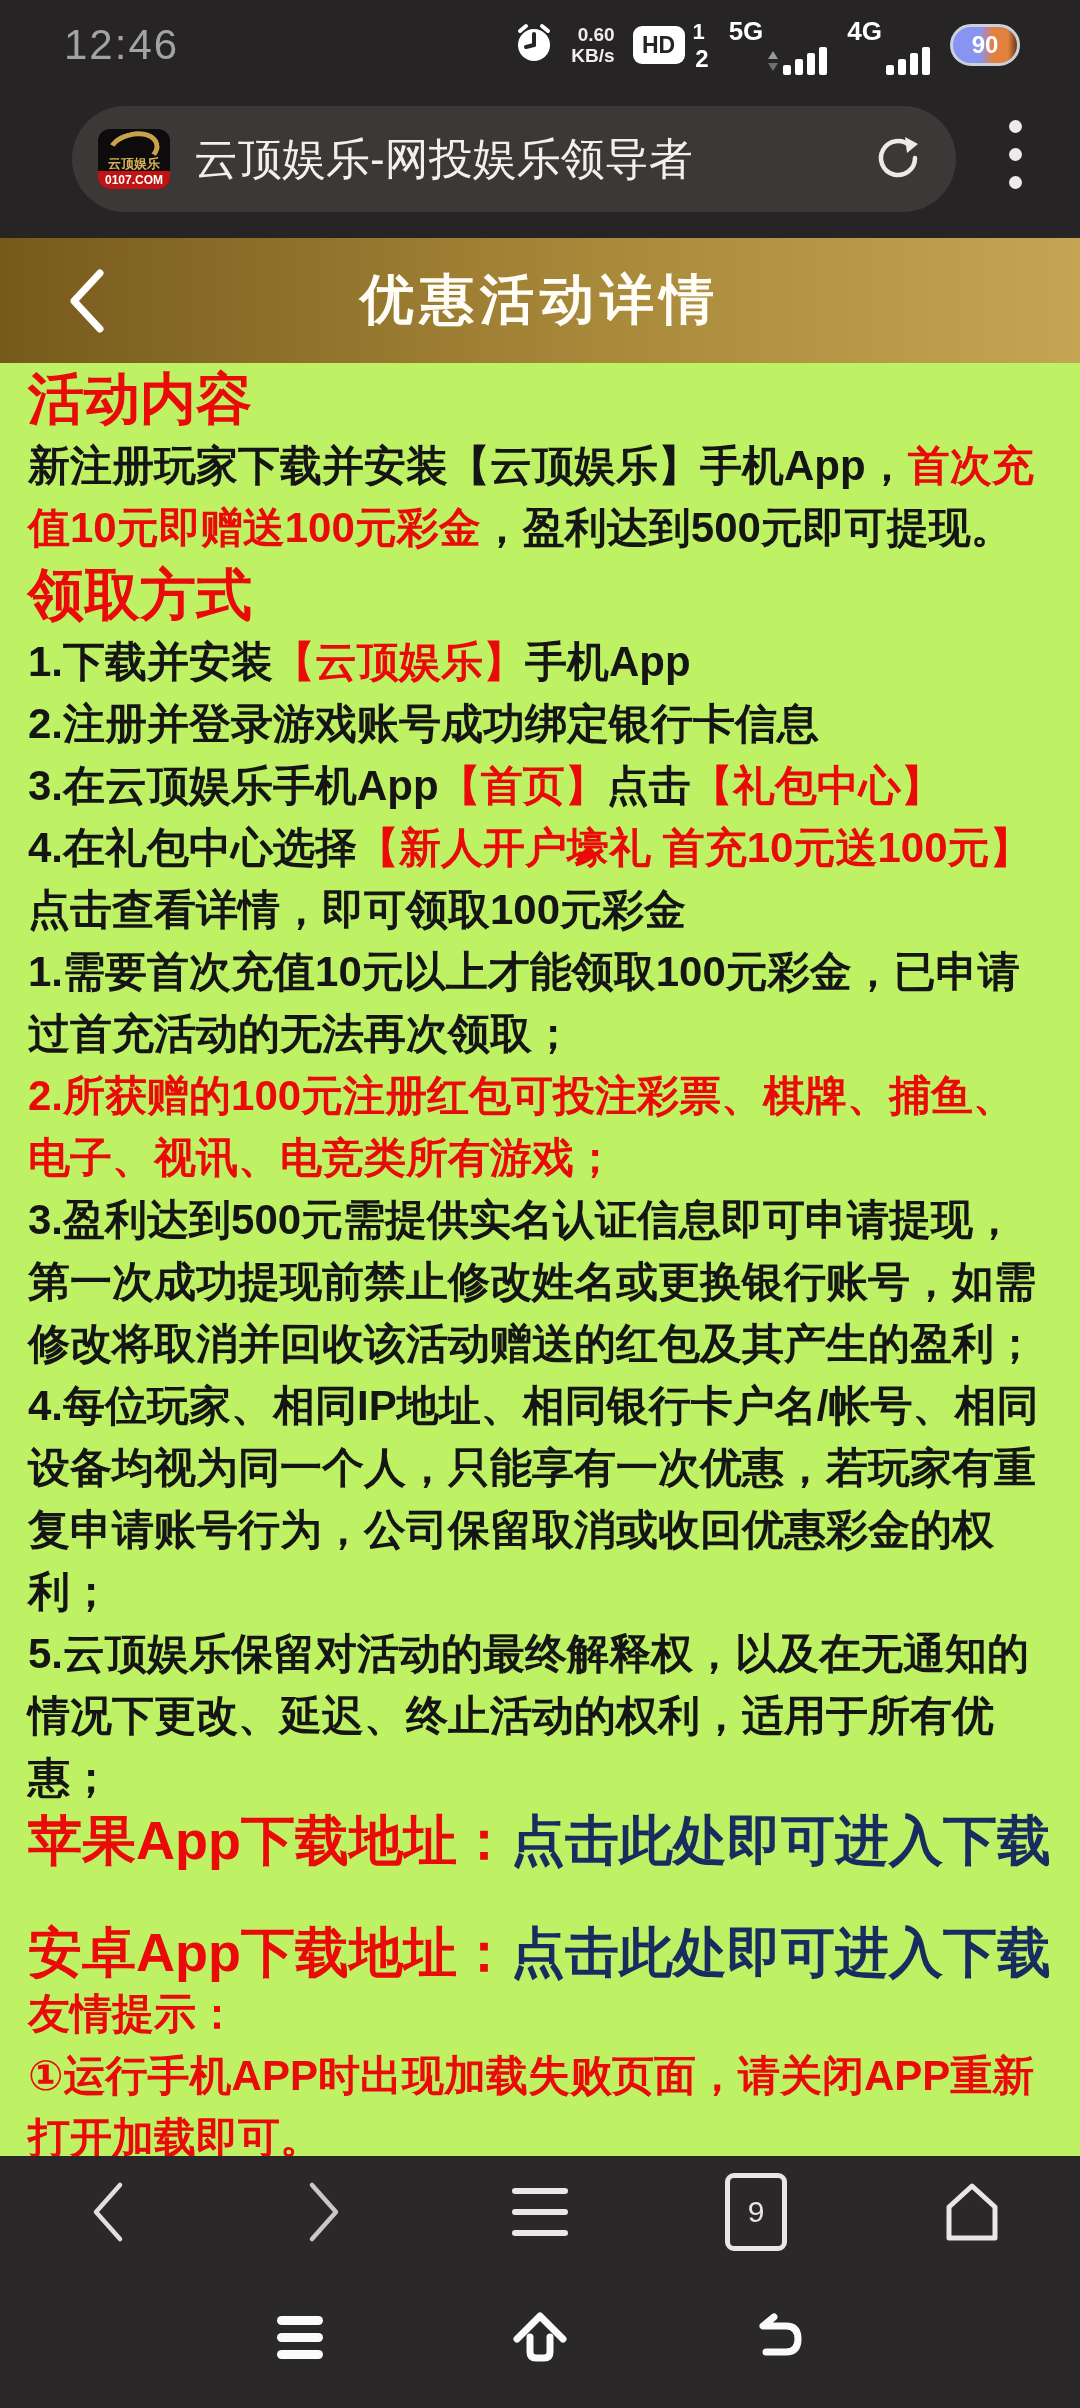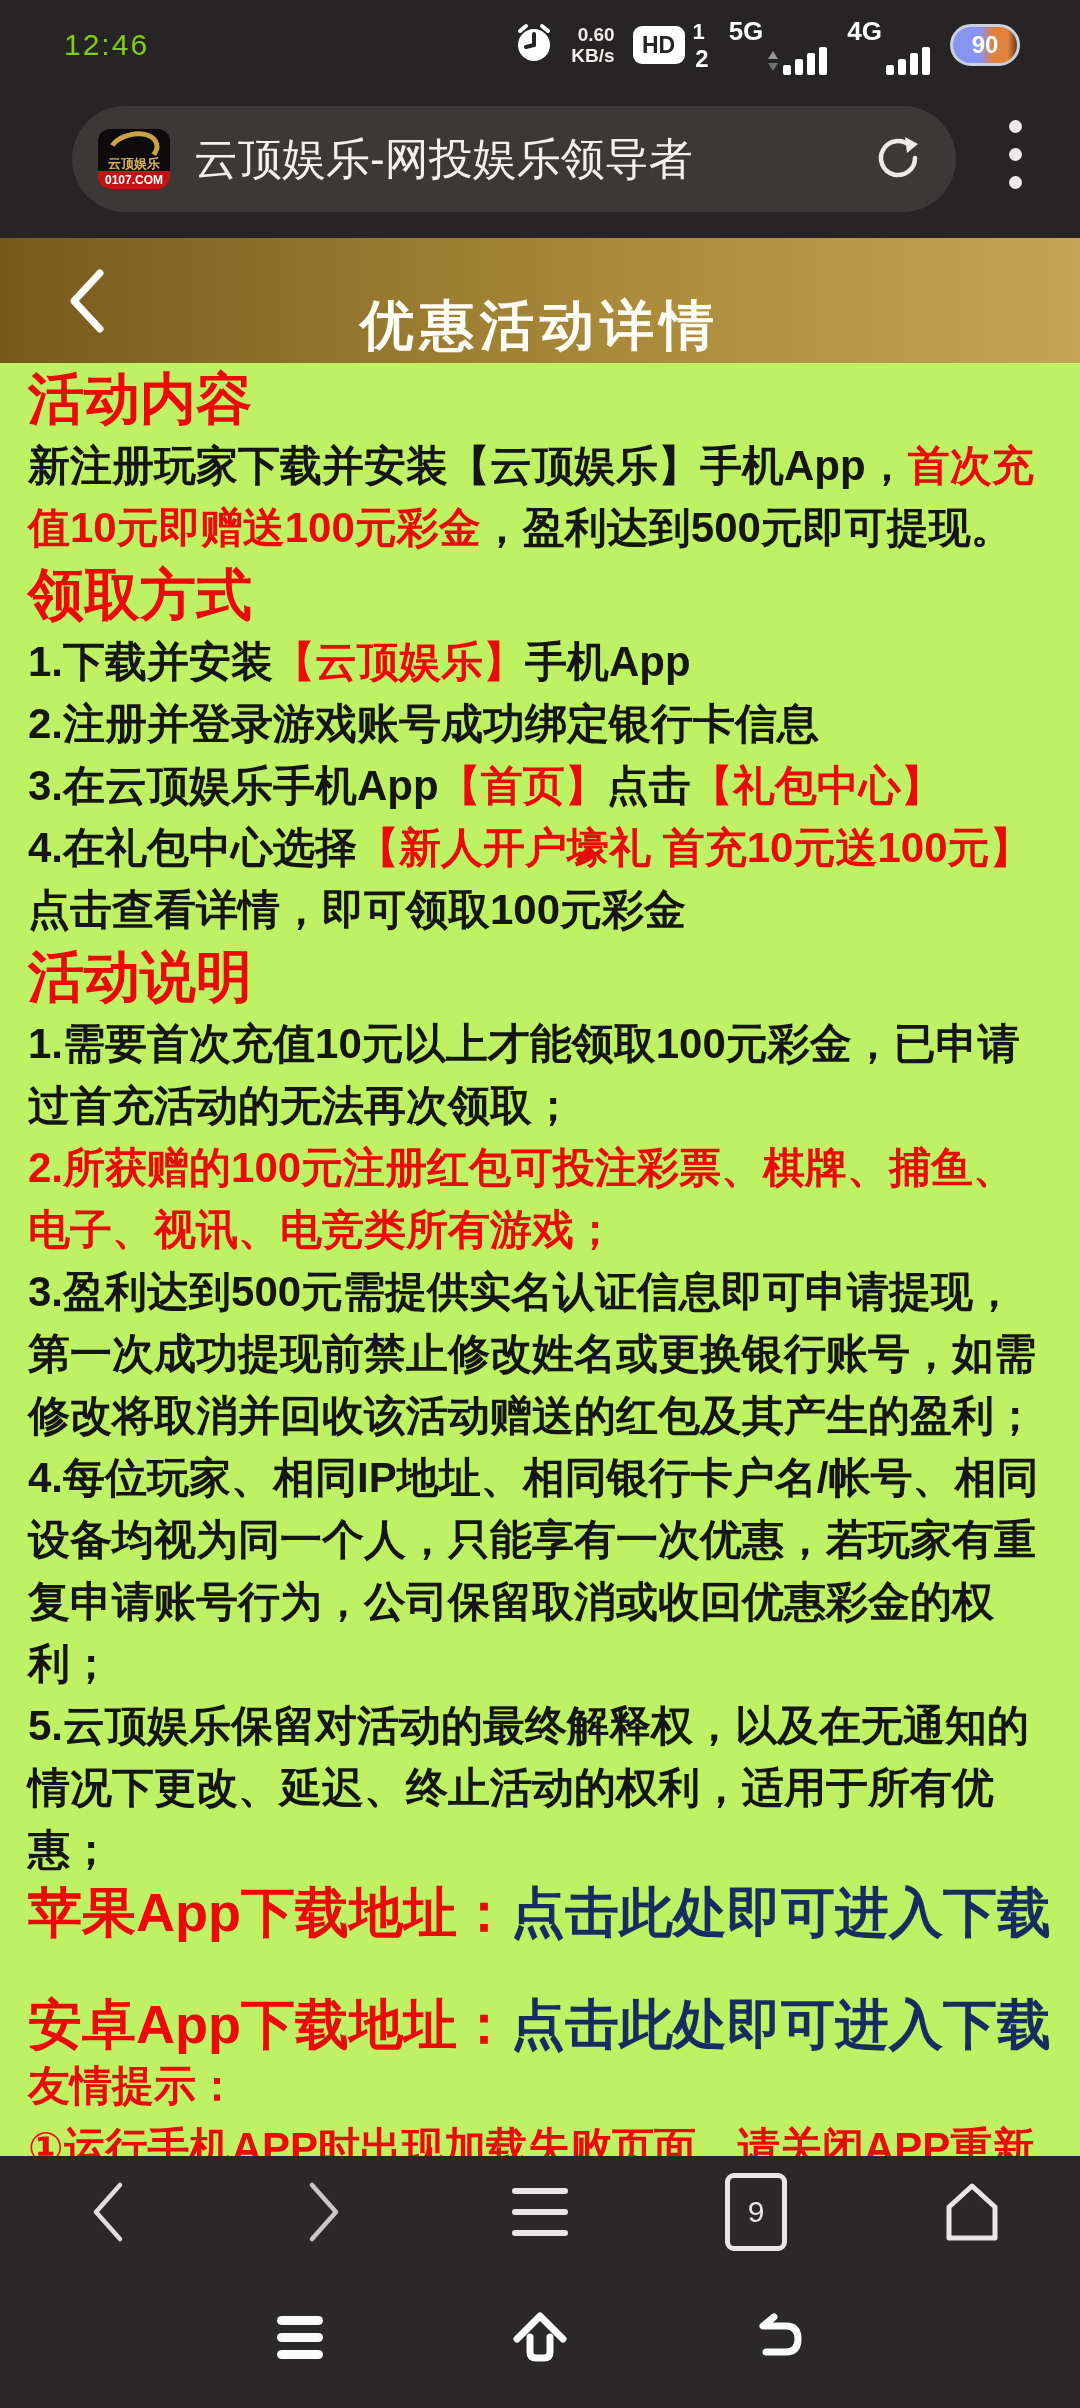--- a/index.html
+++ b/index.html
@@ -3,21 +3,21 @@
 <meta charset="utf-8">
 <style>
   html,body{margin:0;padding:0;background:#000;}
   .screen{position:relative;width:1080px;height:2408px;background:#ffffff;overflow:hidden;
           font-family:"Liberation Sans","DejaVu Sans",sans-serif;}
 
   
   .status-bar{position:absolute;left:0;top:0;width:1080px;height:90px;background:#262424;
               display:flex;align-items:center;justify-content:space-between;
               padding:0 60px 0 64px;box-sizing:border-box;}
-  .time{color:#84cc16;font-size:30px;letter-spacing:2px;}
+  .time{color:#a3a3a3;font-size:42px;letter-spacing:2px;}
   .status-icons{display:flex;align-items:center;gap:18px;}
   .net-speed{display:flex;flex-direction:column;align-items:flex-end;color:#f0eeea;
              font-size:19px;line-height:21px;font-weight:700;}
   .hd-badge{position:relative;width:78px;height:48px;}
   .hd-box{position:absolute;left:0;top:5px;width:52px;height:38px;background:#ffffff;border-radius:9px;
           display:flex;align-items:center;justify-content:center;color:#262424;font-size:23px;font-weight:800;}
   .sim1{position:absolute;right:6px;top:-2px;color:#fff;font-size:22px;font-weight:700;}
   .sim2{position:absolute;right:2px;bottom:-4px;color:#fff;font-size:24px;font-weight:800;}
   .sig{display:flex;align-items:flex-end;gap:4px;}
   .sig-label{color:#fff;font-size:26px;font-weight:800;margin-bottom:28px;}
@@ -38,21 +38,21 @@
   .favicon .fdomain{position:absolute;left:0;right:0;bottom:0;height:18px;background:#c01414;color:#fff;
                     font-size:12px;font-weight:700;text-align:center;line-height:18px;}
   .page-title{color:#f3f0eb;font-size:44px;margin-left:24px;flex:1;white-space:nowrap;overflow:hidden;}
   .refresh{flex:0 0 auto;margin-right:6px;}
   .menu-dots{position:absolute;right:58px;top:30px;display:flex;flex-direction:column;gap:15px;}
   .menu-dots i{width:13px;height:13px;border-radius:50%;background:#eceaea;}
 
   
   .gold-header{position:absolute;left:0;top:238px;width:1080px;height:125px;
                background:linear-gradient(90deg,#77591c 0%,#a8893a 55%,#c3a553 100%);
-               display:flex;align-items:flex-end;}
+               display:flex;align-items:center;}
   .back-chevron{position:absolute;left:66px;top:30px;}
   .gold-title{width:100%;text-align:center;color:#fffdf6;font-size:54px;font-weight:700;letter-spacing:6px;}
 
   
   .content{position:absolute;left:0;top:363px;width:1080px;height:1793px;background:#bef264;
            padding:0 28px;box-sizing:border-box;overflow:hidden;color:#151515;}
   .heading{font-size:56px;line-height:64px;margin:4px 0;font-weight:800;color:#ea0a0a;}
   .line{font-size:42px;line-height:62px;margin:0;font-weight:600;}
   .red{color:#ea0a0a;}
   .blk{color:#151515;}
@@ -159,21 +159,20 @@
   <div class="content">
     <h2 class="heading">活动内容</h2>
     <p class="line"><span class="blk">新注册玩家下载并安装【云顶娱乐】手机App，</span><span class="red">首次充值10元即赠送100元彩金</span><span class="blk">，盈利达到500元即可提现。</span></p>
 
     <h2 class="heading">领取方式</h2>
     <p class="line"><span class="blk">1.下载并安装</span><span class="red">【云顶娱乐】</span><span class="blk">手机App</span></p>
     <p class="line"><span class="blk">2.注册并登录游戏账号成功绑定银行卡信息</span></p>
     <p class="line"><span class="blk">3.在云顶娱乐手机App</span><span class="red">【首页】</span><span class="blk">点击</span><span class="red">【礼包中心】</span></p>
     <p class="line"><span class="blk">4.在礼包中心选择</span><span class="red">【新人开户壕礼 首充10元送100元】</span><span class="blk">点击查看详情，即可领取100元彩金</span></p>
 
-    <h2 class="heading">活动说明</h2>
     <p class="line"><span class="blk">1.需要首次充值10元以上才能领取100元彩金，已申请过首充活动的无法再次领取；</span></p>
     <p class="line"><span class="red">2.所获赠的100元注册红包可投注彩票、棋牌、捕鱼、电子、视讯、电竞类所有游戏；</span></p>
     <p class="line"><span class="blk">3.盈利达到500元需提供实名认证信息即可申请提现，第一次成功提现前禁止修改姓名或更换银行账号，如需修改将取消并回收该活动赠送的红包及其产生的盈利；</span></p>
     <p class="line"><span class="blk">4.每位玩家、相同IP地址、相同银行卡户名/帐号、相同设备均视为同一个人，只能享有一次优惠，若玩家有重复申请账号行为，公司保留取消或收回优惠彩金的权利；</span></p>
     <p class="line"><span class="blk">5.云顶娱乐保留对活动的最终解释权，以及在无通知的情况下更改、延迟、终止活动的权利，适用于所有优惠；</span></p>
 
     <p class="dl-line"><span class="red">苹果App下载地址：</span><span class="navy">点击此处即可进入下载</span></p>
     <p class="dl-line android-gap"><span class="red">安卓App下载地址：</span><span class="navy">点击此处即可进入下载</span></p>
 
     <p class="tip-line">友情提示：</p>

